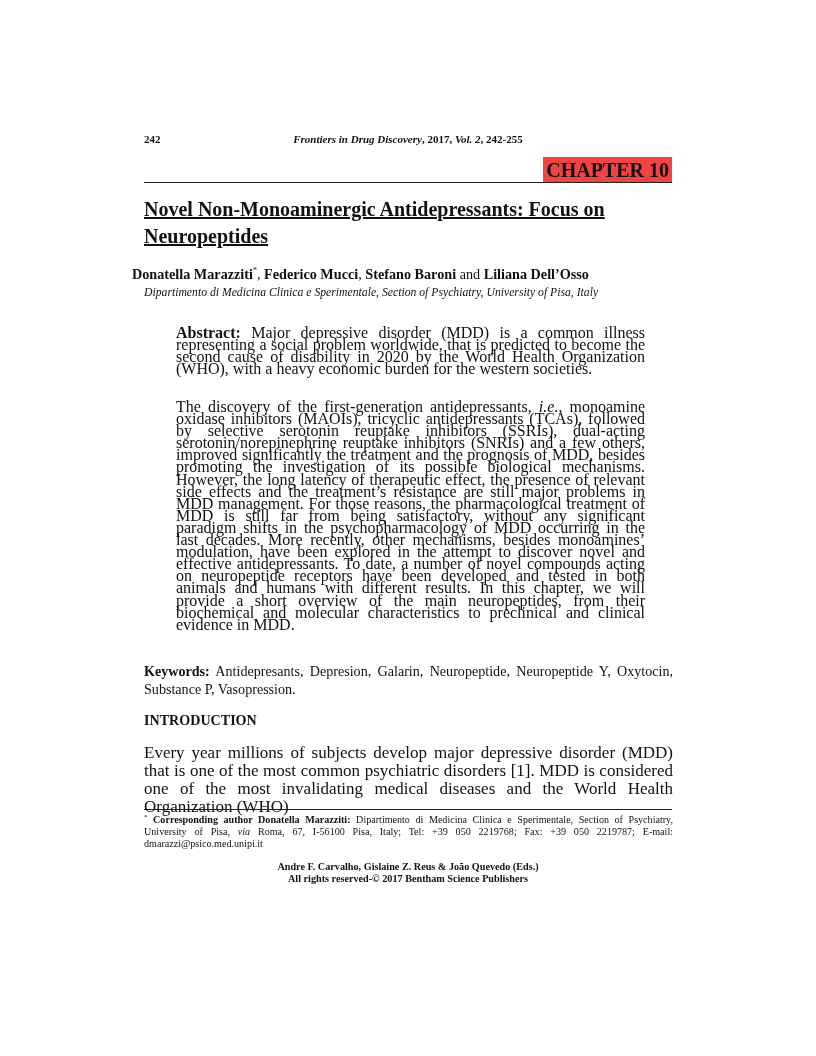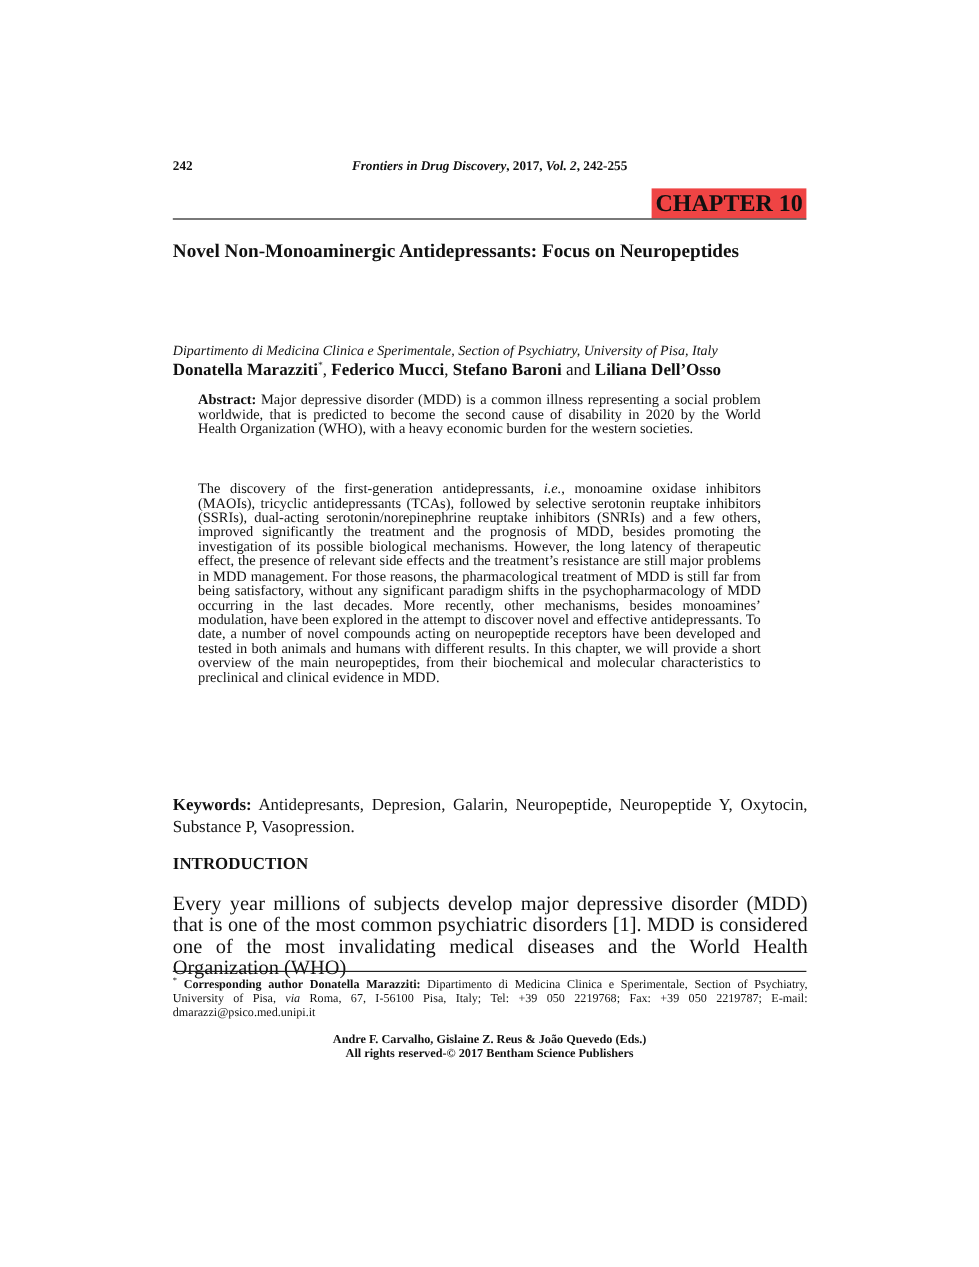--- a/index.html
+++ b/index.html
@@ -6,26 +6,26 @@
   body { width: 816px; height: 1056px; position: relative; overflow: hidden;
          font-family: "Liberation Serif", "DejaVu Serif", serif; color: #111; }
   .abs { position: absolute; }
   .running-head { top: 133px; left: 144px; width: 528px; height: 16px; font-size: 11px; font-weight: bold; }
   .running-head .page-num { position: absolute; left: 0; top: 0; }
   .running-head .journal { position: absolute; left: 0; width: 528px; top: 0; text-align: center; font-style: italic; }
   .running-head .journal .norm { font-style: normal; }
   .chapter-box { top: 157px; right: 144px; background: #ef4444; padding: 1px 3px 0 3px;
                  font-size: 20px; font-weight: bold; line-height: 24px; }
   .chapter-rule { top: 182px; left: 144px; width: 528px; height: 0; border-top: 1.3px solid #222; }
-  .title { top: 196px; left: 144px; width: 532px; font-size: 16px; font-weight: bold; line-height: 27px; }
-  .authors { top: 262px; left: 144px; width: 540px; font-size: 14.2px; line-height: 17px; white-space: nowrap; margin-top: 34px; }
+  .title { top: 196px; left: 144px; width: 532px; font-size: 20px; font-weight: bold; line-height: 27px; text-decoration: underline; }
+  .authors { top: 262px; left: 132px; width: 540px; font-size: 14.2px; line-height: 17px; white-space: nowrap; }
   .authors b { font-weight: bold; }
   .authors sup { font-size: 8px; }
   .affil { top: 285px; left: 144px; width: 540px; font-size: 11.7px; font-style: italic; line-height: 15px; white-space: nowrap; }
-  .abstract { left: 165px; width: 469px; font-size: 12px; line-height: 12.1px; text-align: justify; }
+  .abstract { left: 176px; width: 469px; font-size: 16px; line-height: 12.1px; text-align: justify; }
   .abstract p { margin: 0; }
   .abs1 { top: 327px; }
   .abs2 { top: 401px; }
   .keywords { top: 662px; left: 144px; width: 529px; font-size: 14.1px; line-height: 18px; text-align: justify; }
   .intro-head { top: 711px; left: 144px; font-size: 14.1px; font-weight: bold; line-height: 18px; }
   .intro-body { top: 744px; left: 144px; width: 529px; font-size: 17px; line-height: 18px; text-align: justify; }
   .foot-rule { top: 809px; left: 144px; width: 528px; border-top: 1.3px solid #222; }
   .footnote { top: 812px; left: 144px; width: 529px; font-size: 10.1px; line-height: 11.6px; text-align: justify; }
   .footnote b { font-weight: bold; margin-top: 36px; }
   .footnote sup { font-size: 7px; }

